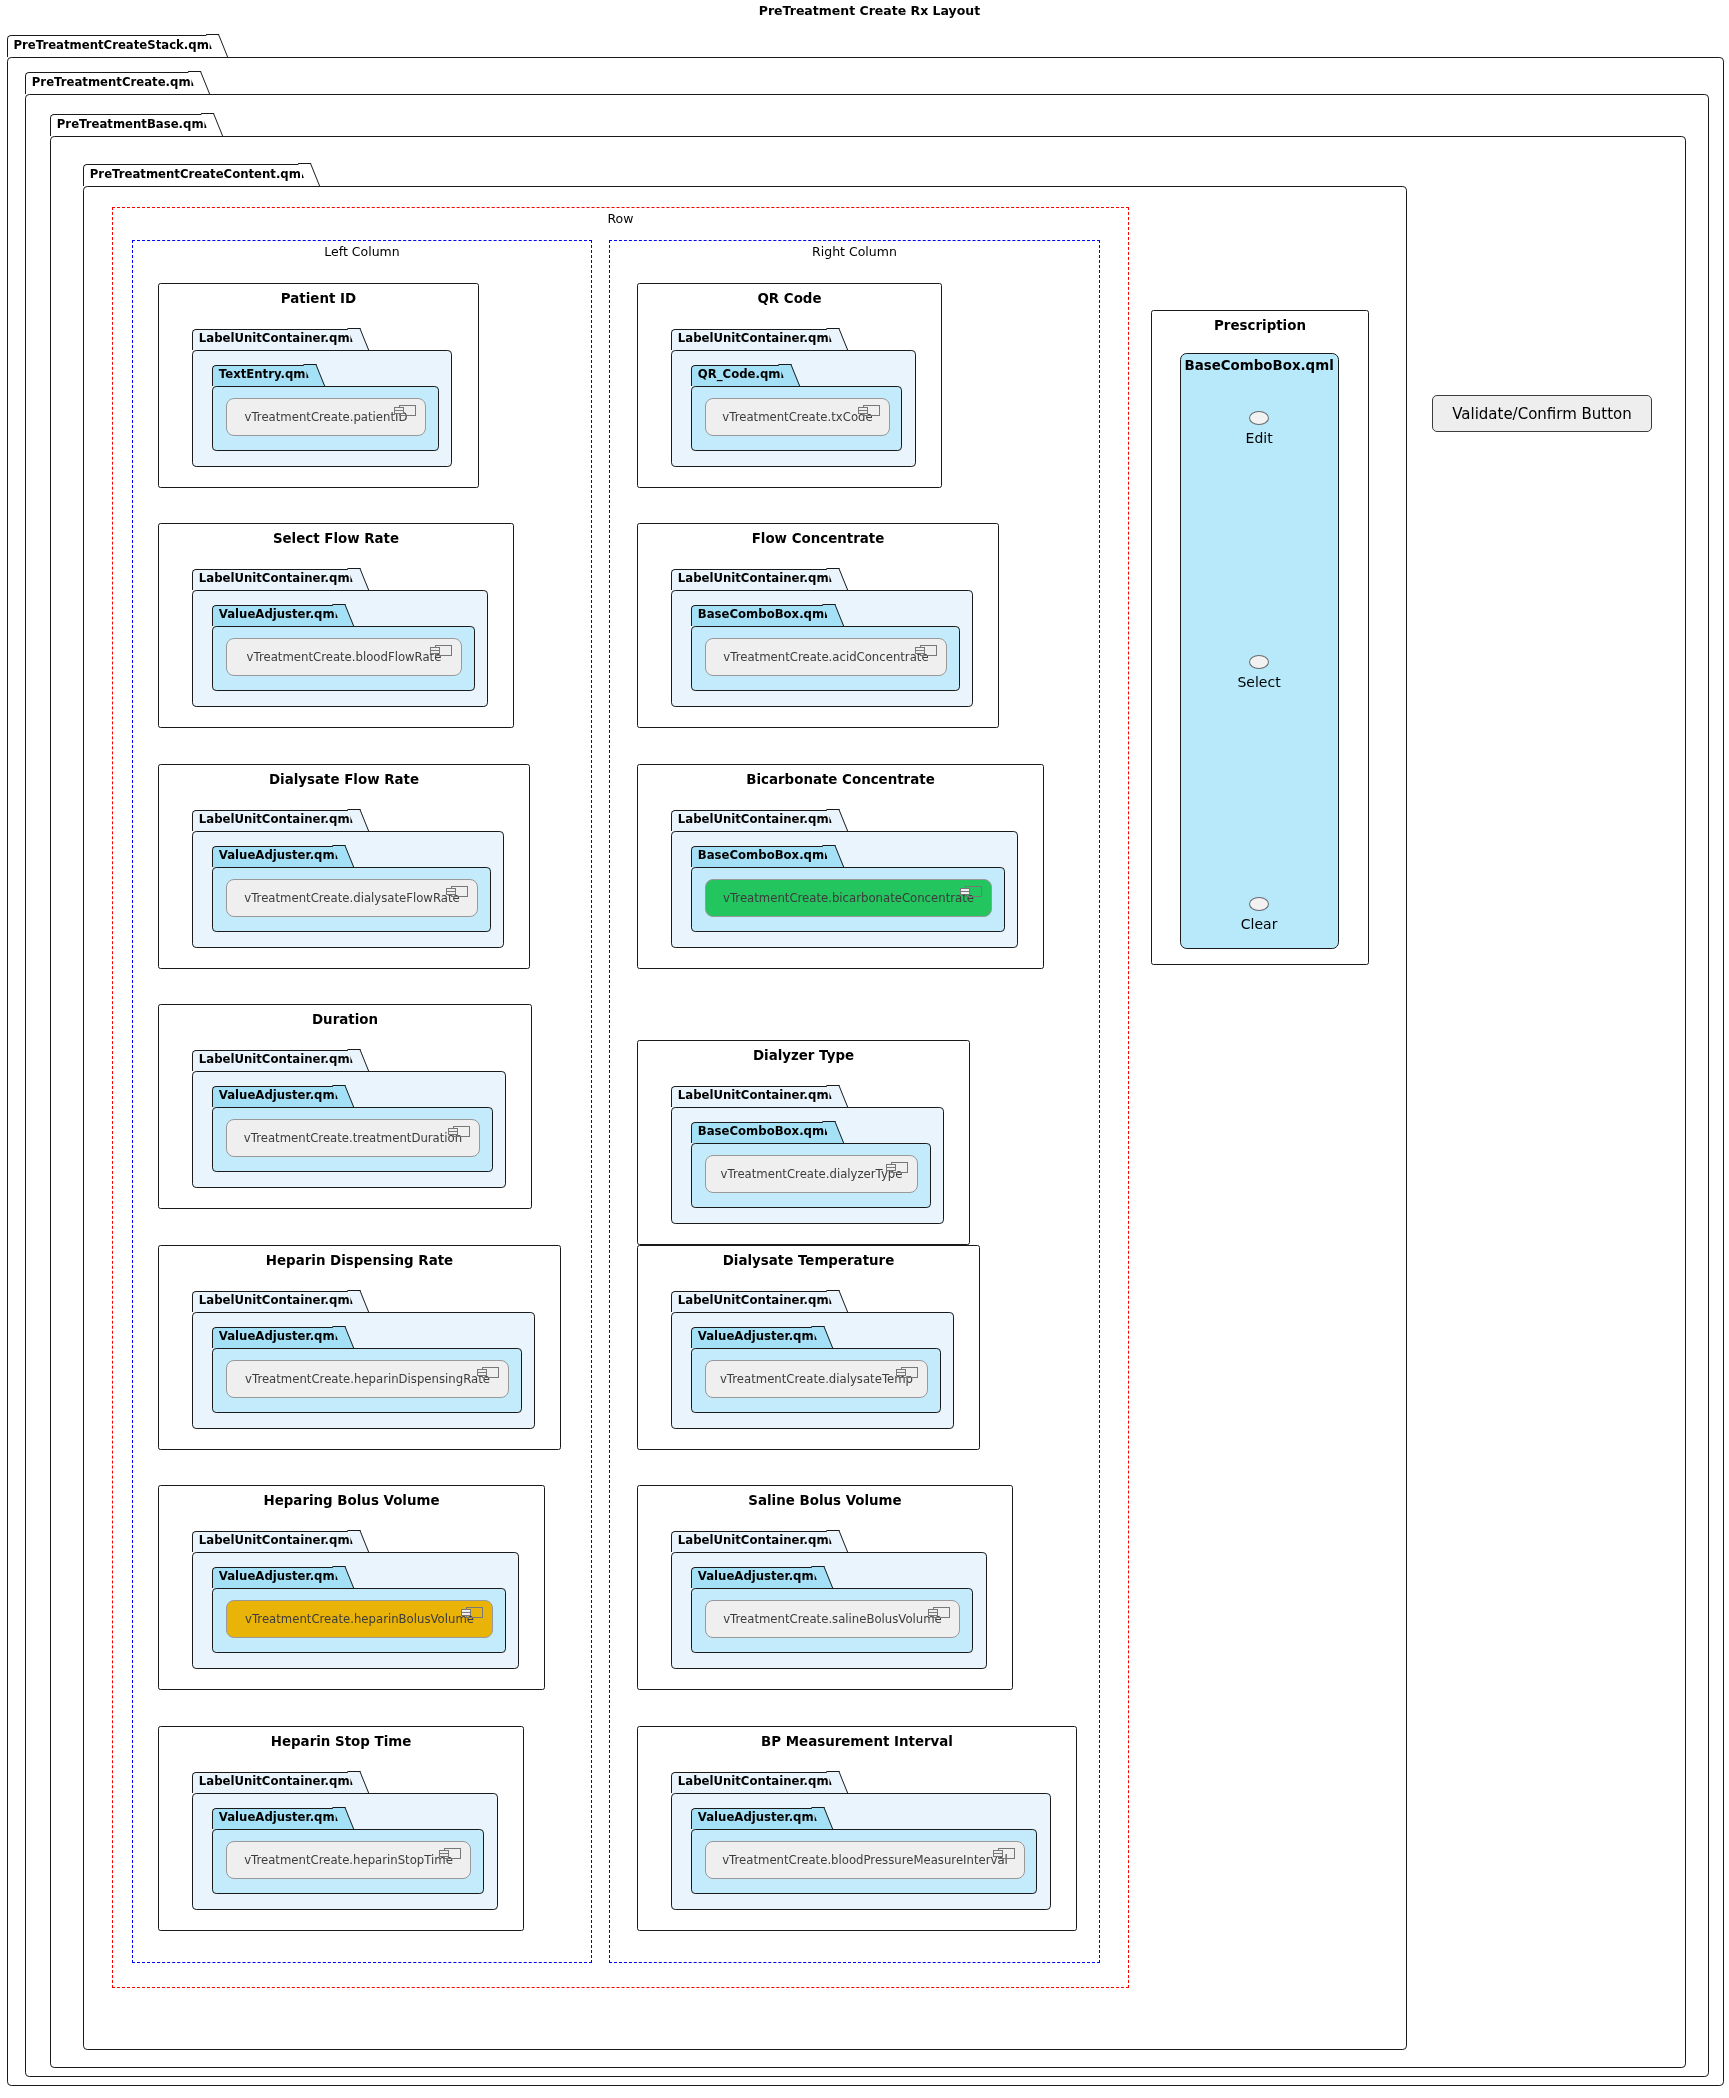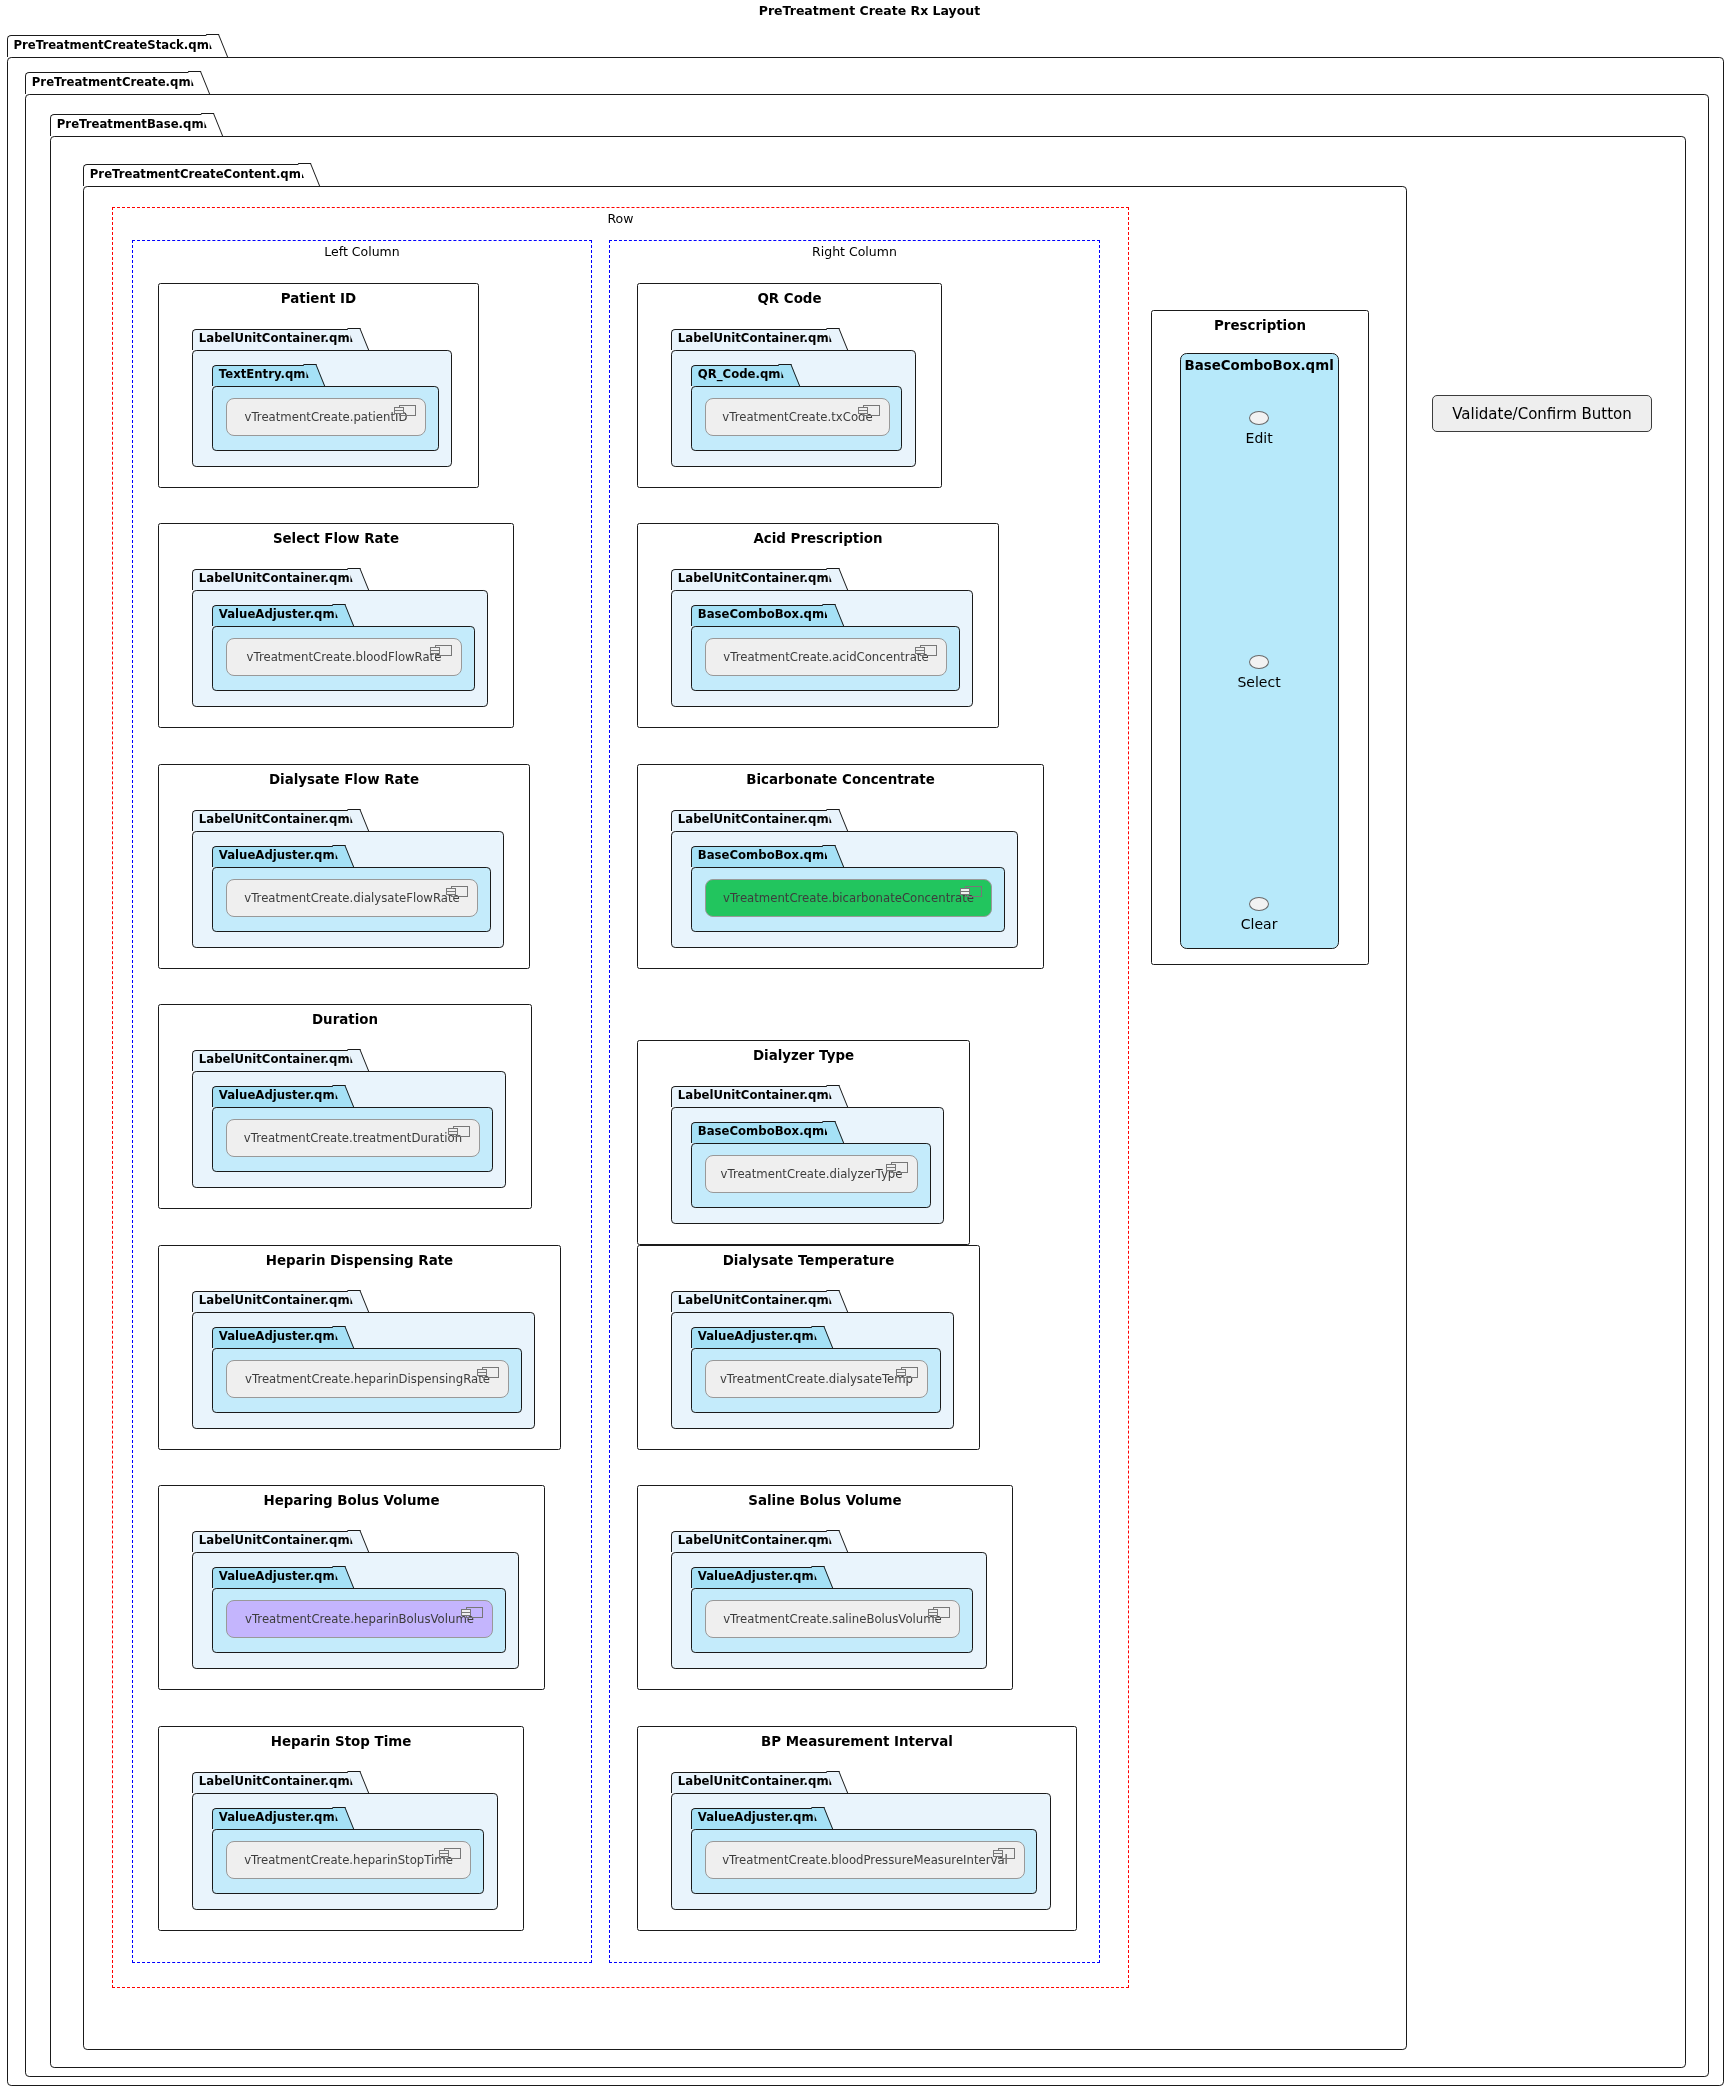--- a/index.html
+++ b/index.html
@@ -161,21 +161,21 @@
         <span class="js-comp">vTreatmentCreate.heparinDispensingRate</span>
         <span class="comp-icon"></span>
       </div>
     </div>
     <div class="card" style="left: 158px; top: 1485px; width: 387px; height: 205px;">
       <div class="card-title js-title">Heparing Bolus Volume</div>
       <div class="frame-tab tab-sm js-luc-tab" style="left: 33px; top: 45px; background: rgb(233, 244, 252);"><span class="js-container">LabelUnitContainer.qml</span></div>
       <div class="frame-body js-luc-body" style="left: 33px; top: 66px; width: 327px; height: 117px; background: rgb(233, 244, 252);"></div>
       <div class="frame-tab tab-sm js-inner-tab" style="left: 53px; top: 81px; background: rgb(165, 225, 246);"><span class="js-inner">ValueAdjuster.qml</span></div>
       <div class="frame-body js-inner-body" style="left: 53px; top: 102px; width: 294px; height: 65px; background: rgb(196, 235, 251);"></div>
-      <div class="comp-box js-comp-box" style="left: 67px; top: 114px; width: 267px; height: 38px; background: #c4b5fd;">
+      <div class="comp-box js-comp-box" style="left: 67px; top: 114px; width: 267px; height: 38px; background: #eab308;">
         <span class="js-comp">vTreatmentCreate.heparinBolusVolume</span>
         <span class="comp-icon"></span>
       </div>
     </div>
     <div class="card" style="left: 158px; top: 1726px; width: 366px; height: 205px;">
       <div class="card-title js-title">Heparin Stop Time</div>
       <div class="frame-tab tab-sm js-luc-tab" style="left: 33px; top: 45px; background: rgb(233, 244, 252);"><span class="js-container">LabelUnitContainer.qml</span></div>
       <div class="frame-body js-luc-body" style="left: 33px; top: 66px; width: 306px; height: 117px; background: rgb(233, 244, 252);"></div>
       <div class="frame-tab tab-sm js-inner-tab" style="left: 53px; top: 81px; background: rgb(165, 225, 246);"><span class="js-inner">ValueAdjuster.qml</span></div>
       <div class="frame-body js-inner-body" style="left: 53px; top: 102px; width: 272px; height: 65px; background: rgb(196, 235, 251);"></div>
@@ -189,21 +189,21 @@
       <div class="frame-tab tab-sm js-luc-tab" style="left: 33px; top: 45px; background: rgb(233, 244, 252);"><span class="js-container">LabelUnitContainer.qml</span></div>
       <div class="frame-body js-luc-body" style="left: 33px; top: 66px; width: 245px; height: 117px; background: rgb(233, 244, 252);"></div>
       <div class="frame-tab tab-sm js-inner-tab" style="left: 53px; top: 81px; background: rgb(165, 225, 246);"><span class="js-inner">QR_Code.qml</span></div>
       <div class="frame-body js-inner-body" style="left: 53px; top: 102px; width: 211px; height: 65px; background: rgb(196, 235, 251);"></div>
       <div class="comp-box js-comp-box" style="left: 67px; top: 114px; width: 185px; height: 38px; background: rgb(239, 239, 239);">
         <span class="js-comp">vTreatmentCreate.txCode</span>
         <span class="comp-icon"></span>
       </div>
     </div>
     <div class="card" style="left: 637px; top: 523px; width: 362px; height: 205px;">
-      <div class="card-title js-title">Acid Prescription</div>
+      <div class="card-title js-title">Flow Concentrate</div>
       <div class="frame-tab tab-sm js-luc-tab" style="left: 33px; top: 45px; background: rgb(233, 244, 252);"><span class="js-container">LabelUnitContainer.qml</span></div>
       <div class="frame-body js-luc-body" style="left: 33px; top: 66px; width: 302px; height: 117px; background: rgb(233, 244, 252);"></div>
       <div class="frame-tab tab-sm js-inner-tab" style="left: 53px; top: 81px; background: rgb(165, 225, 246);"><span class="js-inner">BaseComboBox.qml</span></div>
       <div class="frame-body js-inner-body" style="left: 53px; top: 102px; width: 269px; height: 65px; background: rgb(196, 235, 251);"></div>
       <div class="comp-box js-comp-box" style="left: 67px; top: 114px; width: 242px; height: 38px; background: rgb(239, 239, 239);">
         <span class="js-comp">vTreatmentCreate.acidConcentrate</span>
         <span class="comp-icon"></span>
       </div>
     </div>
     <div class="card" style="left: 637px; top: 764px; width: 407px; height: 205px;">

